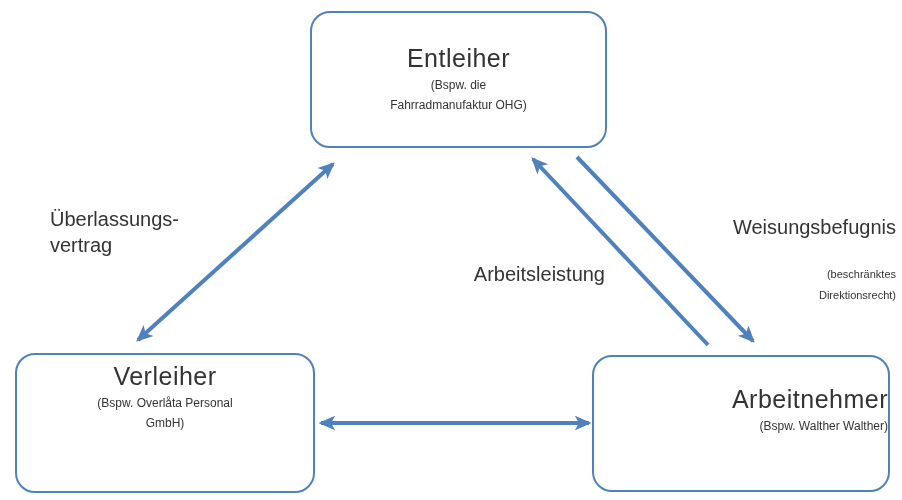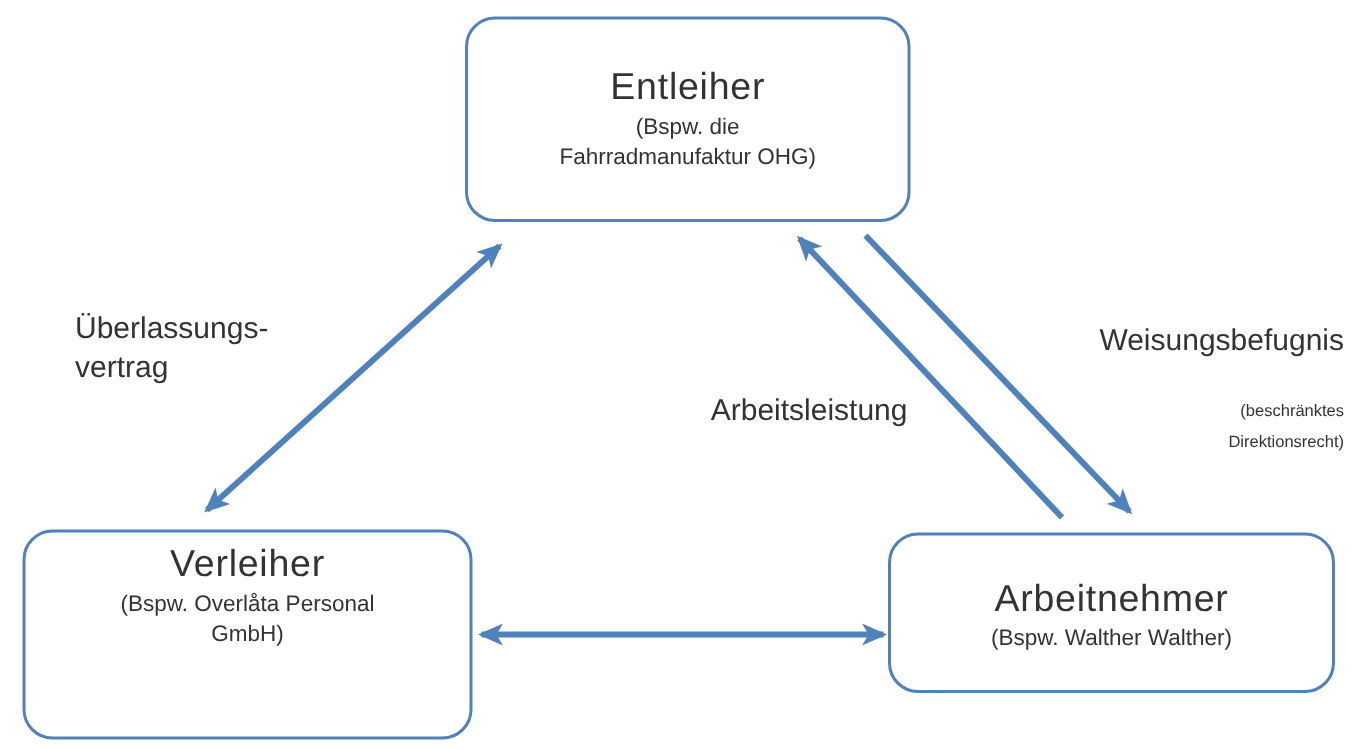--- a/index.html
+++ b/index.html
@@ -27,28 +27,28 @@
     border: 2px solid var(--accent-blue);
     border-radius: 20px;
     text-align: center;
   }
   .node-title {
     font-size: 25px;
     line-height: 30px;
     letter-spacing: 0.5px;
   }
   .node-subtitle {
-    font-size: 15px;
+    font-size: 12px;
     line-height: 20px;
     white-space: pre-line;
     margin-top: 2px;
   }
   .node-entleiher    { left: 310px; top: 11px;  width: 297px; height: 137px; padding-top: 30px; }
   .node-verleiher    { left: 15px;  top: 353px; width: 300px; height: 140px; padding-top: 6px; }
-  .node-arbeitnehmer { left: 592px; top: 355px; width: 298px; height: 107px; padding-top: 27px; }
+  .node-arbeitnehmer { left: 592px; top: 355px; width: 298px; height: 137px; padding-top: 27px; text-align: right; }
 
   .edge-label {
     position: absolute;
     font-size: 20px;
     line-height: 26px;
     white-space: pre-line;
   }
   .label-ueberlassungsvertrag { left: 50px; top: 206px; width: 175px; text-align: left; }
   .label-arbeitsleistung      { left: 430px; top: 261px; width: 175px; text-align: right; }
   .label-weisungsbefugnis     { left: 686px; top: 191px; width: 210px; text-align: right; line-height: 24px; }

